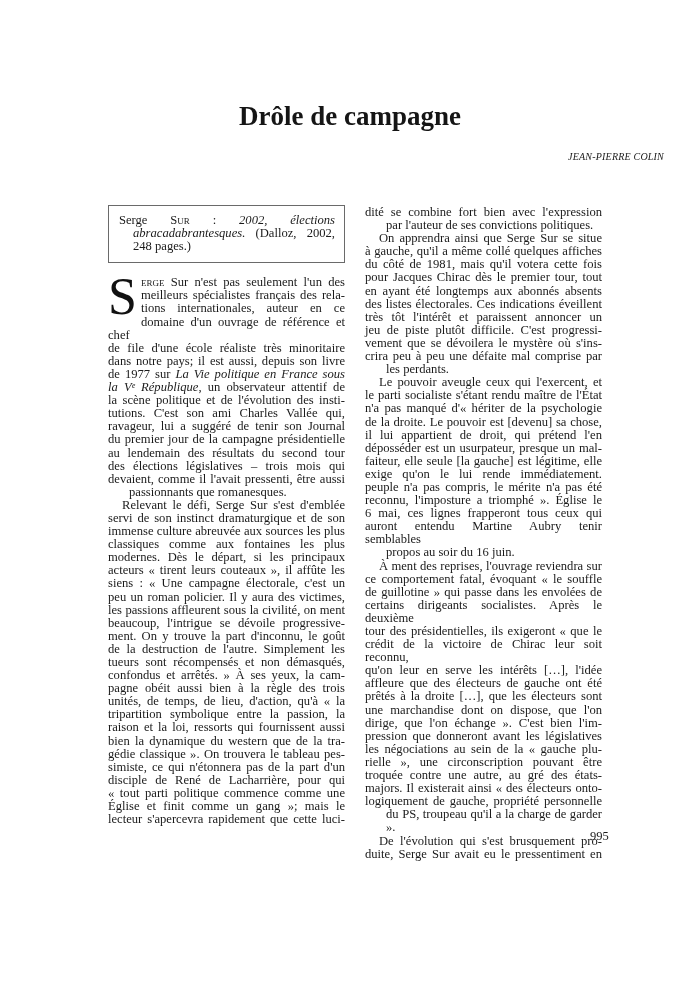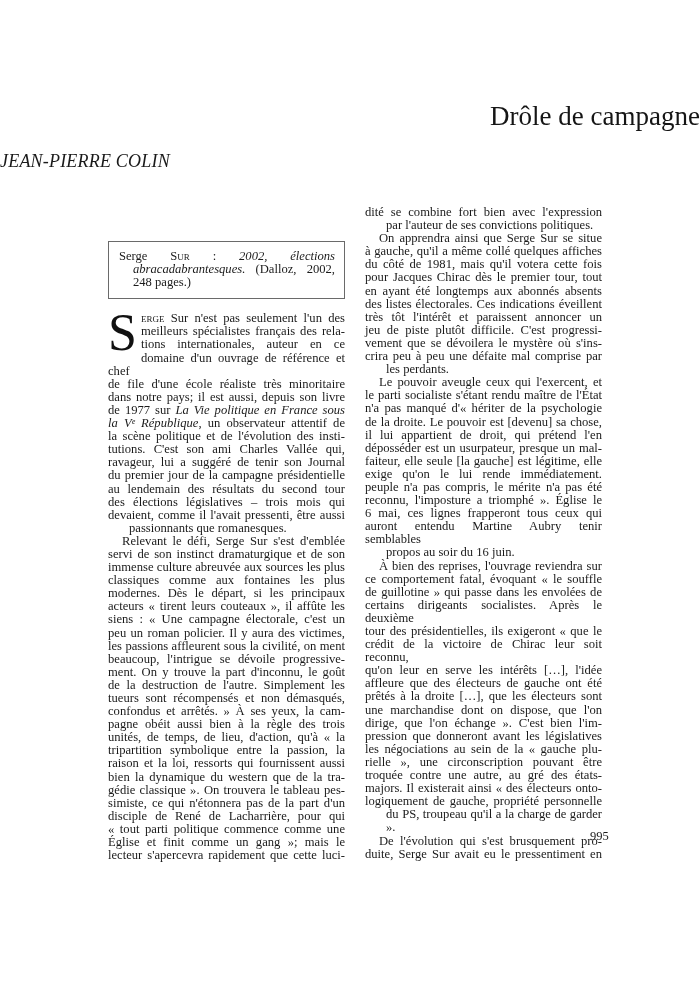--- a/index.html
+++ b/index.html
@@ -7,55 +7,54 @@
     width: 700px; height: 990px; position: relative; overflow: hidden;
     font-family: "Liberation Serif", "DejaVu Serif", serif;
     color: #1a1a1a;
   }
   .title {
     position: absolute; left: 0; width: 700px; top: 100px;
     text-align: center; font-size: 27px; line-height: 32px; color: #151515;
   }
   .author {
     position: absolute; left: 0; width: 664px; top: 151px;
-    text-align: left; font-size: 18px; font-style: italic; letter-spacing: 0.2px;
+    text-align: right; font-size: 10px; font-style: italic; letter-spacing: 0.2px;
   }
   .col {
     position: absolute; width: 237px;
     font-size: 12.6px; line-height: 13.1px;
     text-align: justify; hyphens: manual;
   }
   .col-left { left: 108px; top: 205px; }
   .col-right { left: 365px; top: 206px; }
   .ref-box {
     border: 1px solid #6a6a6a; border-bottom-width: 1.5px; border-right-width: 1.5px;
     padding: 8px 9px 9px 24px; margin-bottom: 13px;
     text-indent: -0px;
-    margin-top: 36px;
   }
   .ref-box .sc { font-variant: small-caps; }
   .ref-box i { font-style: italic; }
   .dropcap-wrap { position: relative; }
   .dropcap {
     float: left; font-size: 52px; line-height: 40px; height: 40px;
     margin: 1px 4px 0 0; padding: 0; color: #111;
   }
   .sc { font-variant: small-caps; }
   .page-number {
     position: absolute; top: 829px; left: 590px; width: 38px;
     text-align: left; font-size: 12.5px;
   }
   .line { display: block; text-align: justify; text-align-last: justify; }
   .line.last { text-align-last: left; padding-left: 21px; }
 </style>
 </head>
 <body>
 
 <div>
-  <h1 class="title" style="margin:0;font-weight:normal;text-align:right;">Drôle de campagne</h1>
+  <h1 class="title" style="margin:0;font-weight:bold;">Drôle de campagne</h1>
   <div class="author">JEAN-PIERRE COLIN</div>
 
   <div class="col col-left">
     <div class="ref-box">
       <div style="text-indent:-14px;padding-left:0;">
         <span>Serge</span>
         <span class="sc">Sur</span><span> : </span><i>2002, élections abracadabrantesques.</i><span> (Dalloz, 2002, 248 pages.)</span>
       </div>
     </div>
     <div class="dropcap-wrap">
@@ -127,21 +126,21 @@
         <span class="line">de la droite. Le pouvoir est [devenu] sa chose,</span>
         <span class="line">il lui appartient de droit, qui prétend l'en</span>
         <span class="line">déposséder est un usurpateur, presque un mal-</span>
         <span class="line">faiteur, elle seule [la gauche] est légitime, elle</span>
         <span class="line">exige qu'on le lui rende immédiatement.</span>
         <span class="line">peuple n'a pas compris, le mérite n'a pas été</span>
         <span class="line">reconnu, l'imposture a triomphé ». Église le</span>
         <span class="line">6 mai, ces lignes frapperont tous ceux qui</span>
         <span class="line">auront entendu Martine Aubry tenir semblables</span>
         <span class="line last">propos au soir du 16 juin.</span>
-        <span class="line" style="text-indent: 14px;">À bien des reprises, l'ouvrage reviendra sur</span>
+        <span class="line" style="text-indent: 14px;">À ment des reprises, l'ouvrage reviendra sur</span>
         <span class="line">ce comportement fatal, évoquant « le souffle</span>
         <span class="line">de guillotine » qui passe dans les envolées de</span>
         <span class="line">certains dirigeants socialistes. Après le deuxième</span>
         <span class="line">tour des présidentielles, ils exigeront « que le</span>
         <span class="line">crédit de la victoire de Chirac leur soit reconnu,</span>
         <span class="line">qu'on leur en serve les intérêts […], l'idée</span>
         <span class="line">affleure que des électeurs de gauche ont été</span>
         <span class="line">prêtés à la droite […], que les électeurs sont</span>
         <span class="line">une marchandise dont on dispose, que l'on</span>
         <span class="line">dirige, que l'on échange ». C'est bien l'im-</span>

